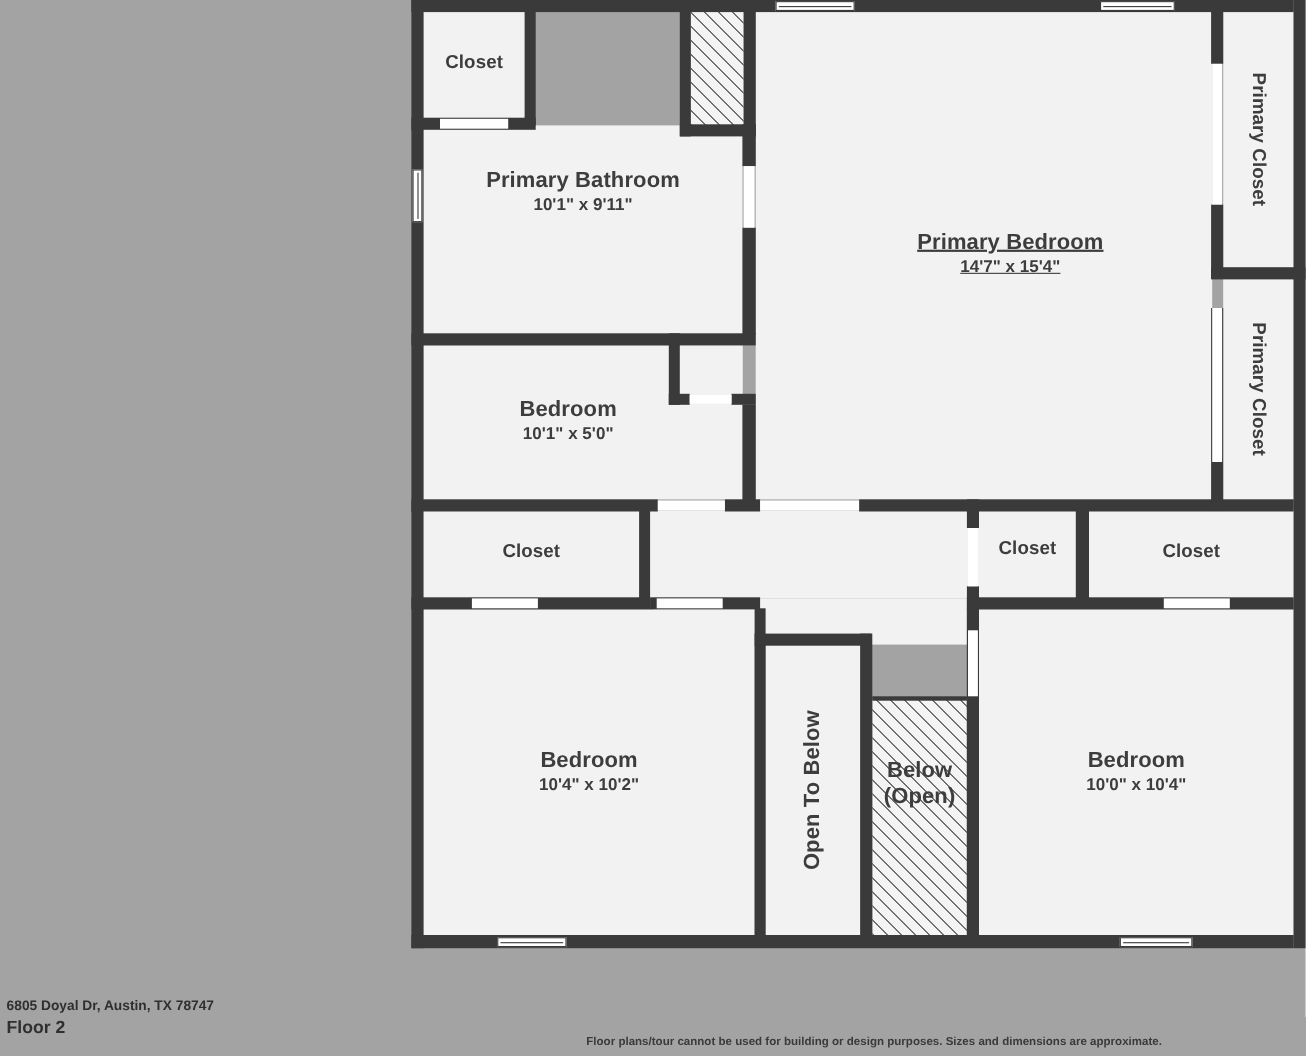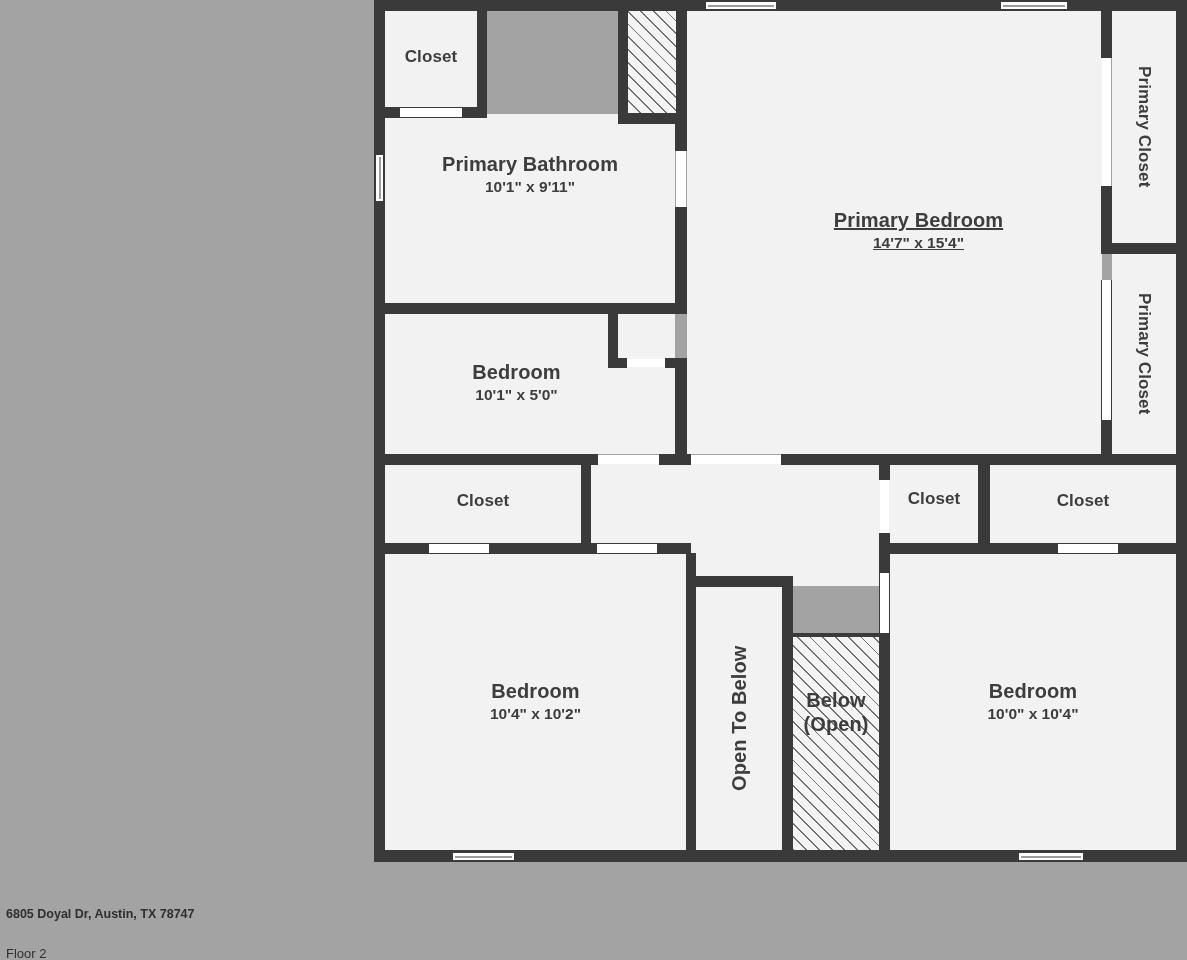--- a/index.html
+++ b/index.html
@@ -108,23 +108,23 @@
   }
   #addr {
     position: absolute;
     left: 6px; top: 27px;
     font-size: 12.5px;
     font-weight: bold;
     color: #2f2f2f;
   }
   #floorlbl {
     position: absolute;
-    left: 6px; top: 66px;
-    font-size: 13px;
-    font-weight: normal;
+    left: 6px; top: 46px;
+    font-size: 16px;
+    font-weight: bold;
     color: #2f2f2f;
   }
   #disclaimer {
     position: absolute;
     left: 533px; top: 61px;
     font-size: 10.5px;
     font-weight: bold;
     color: #3a3a3a;
     white-space: nowrap;
   }
@@ -302,15 +302,16 @@
     <div class="label" style="left:793px; top:688px; width:86px;">
       <span class="nm">Below</span>
       <span class="nm">(Open)</span>
     </div>
 
   </div>
 
   <div id="footer">
     <div id="addr">6805 Doyal Dr, Austin, TX 78747</div>
     <div id="floorlbl">Floor 2</div>
+    <div id="disclaimer">Floor plans/tour cannot be used for building or design purposes. Sizes and dimensions are approximate.</div>
   </div>
 
 </div>
 
 </body></html>

